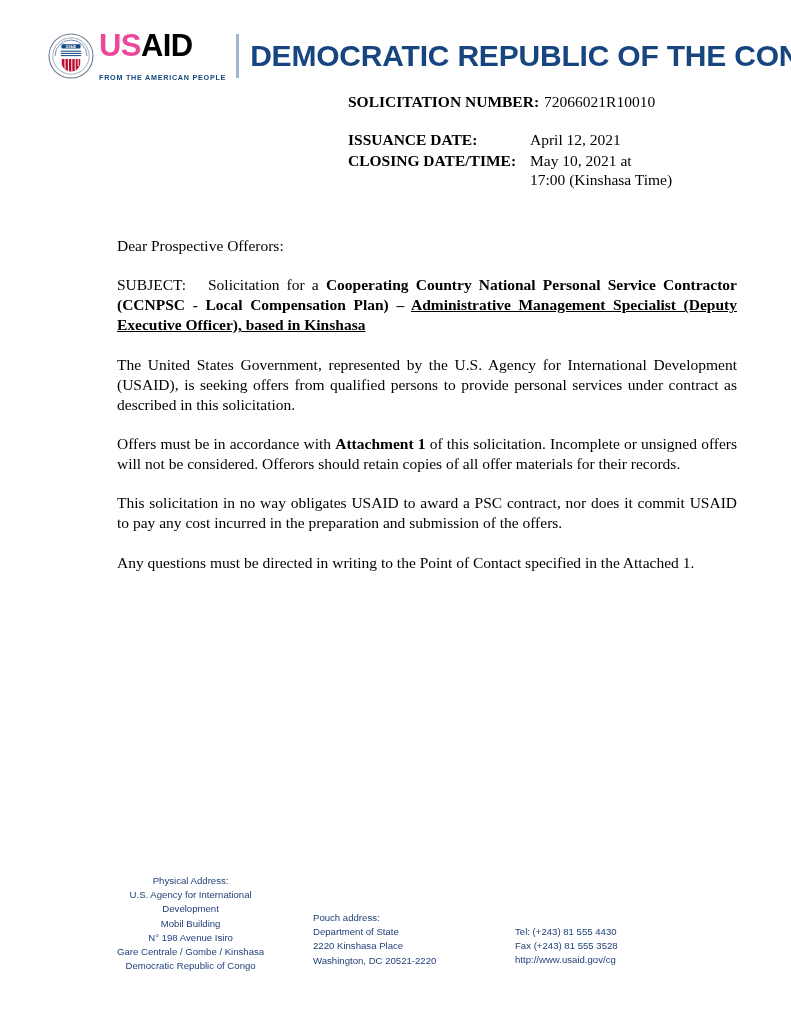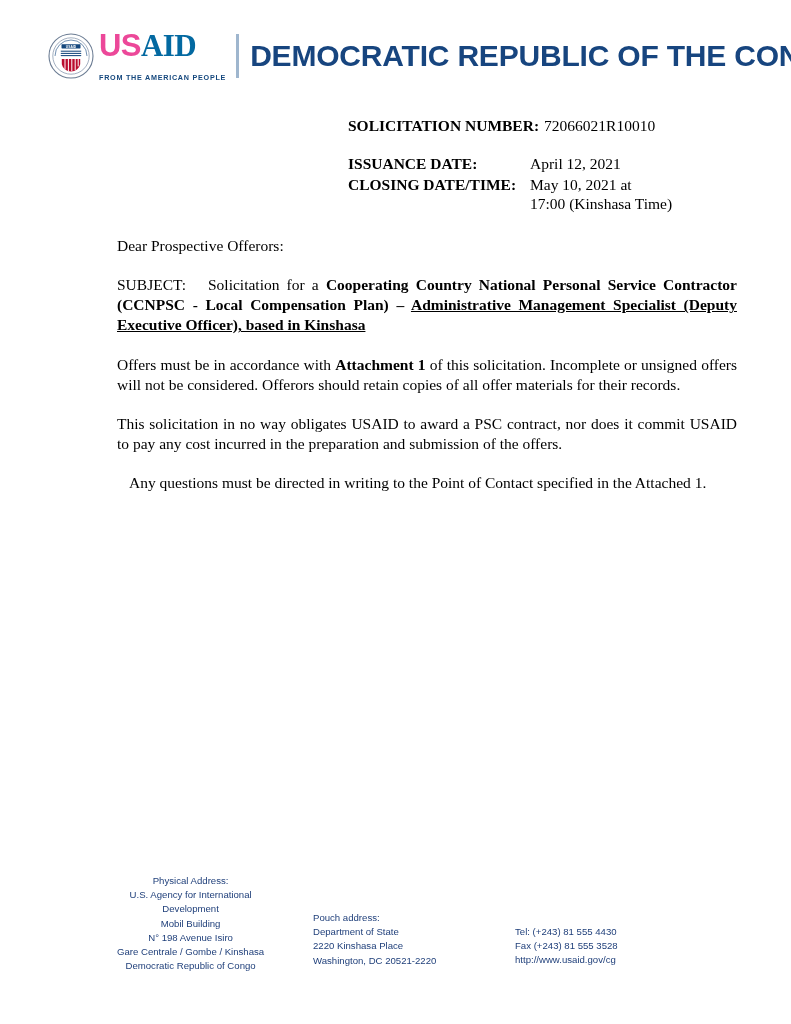--- a/index.html
+++ b/index.html
@@ -43,21 +43,21 @@
   }
   .usaid-letters {
     font-family: "Liberation Sans", sans-serif;
     font-weight: bold;
     font-size: 31px;
     letter-spacing: -0.6px;
     line-height: 1;
     white-space: nowrap;
   }
   .usaid-us { color: #ec4899; }
-  .usaid-aid { color: #0369a1; font-family: Liberation Serif, serif; }
+  .usaid-aid { color: #000000; }
   .usaid-tagline {
     font-family: "Liberation Sans", sans-serif;
     font-size: 7.2px;
     font-weight: bold;
     letter-spacing: 0.75px;
     color: #14477D;
     margin-top: 12px;
     white-space: nowrap;
   }
   .divider-bar {
@@ -86,21 +86,21 @@
     line-height: 1.28;
   }
   .meta-row {
     display: flex;
     white-space: nowrap;
   }
   .meta-label {
     font-weight: bold;
   }
   .meta-value { }
-  .meta-solnum { margin-bottom: 18px; margin-top: 24px; }
+  .meta-solnum { margin-bottom: 18px; }
   .meta-solnum .meta-value { margin-left: 5px; }
 
   .meta-dates .meta-label { width: 182px; flex: 0 0 182px; }
   .meta-dates .meta-row + .meta-row { margin-top: 1px; }
   .meta-cont {
     margin-left: 182px;
   }
 
   
   .body-block {
@@ -108,21 +108,21 @@
     left: 117px;
     top: 236px;
     width: 620px;
   }
   p.para {
     margin: 0 0 19px 0;
     font-size: 15.5px;
     line-height: 1.30;
     text-align: justify;
   }
-  p.para.last { text-align: left; margin-left: 12px; }
+  p.para.last { text-align: left; }
   .b { font-weight: bold; }
   .bu { font-weight: bold; text-decoration: underline; }
   .subject-label { }
   .subject-gap { display: inline-block; width: 22px; }
   .indent-para { text-indent: 0; margin-left: 5px; }
 
   
   .sig-block {
     position: absolute;
     left: 348px;
@@ -215,20 +215,21 @@
       <div class="meta-cont">17:00 (Kinshasa Time)</div>
     </div>
   </div>
 
   <div class="body-block">
 
     <p class="para">Dear Prospective Offerors:</p>
 
     <p class="para"><span class="subject-label">SUBJECT:</span><span class="subject-gap"></span><span>Solicitation for a </span><span class="b">Cooperating Country National Personal Service Contractor (CCNPSC - Local Compensation Plan) – </span><span class="bu">Administrative Management Specialist (Deputy Executive Officer), based in Kinshasa</span></p>
 
+    <p class="para">The United States Government, represented by the U.S. Agency for International Development (USAID), is seeking offers from qualified persons to provide personal services under contract as described in this solicitation.</p>
 
     <p class="para"><span>Offers must be in accordance with </span><span class="b">Attachment 1</span><span> of this solicitation. Incomplete or unsigned offers will not be considered.  Offerors should retain copies of all offer materials for their records.</span></p>
 
     <p class="para">This solicitation in no way obligates USAID to award a PSC contract, nor does it commit USAID to pay any cost incurred in the preparation and submission of the offers.</p>
 
     <p class="para last indent-para">Any questions must be directed in writing to the Point of Contact specified in the Attached 1.</p>
   </div>
 
 
   <div class="footer">

